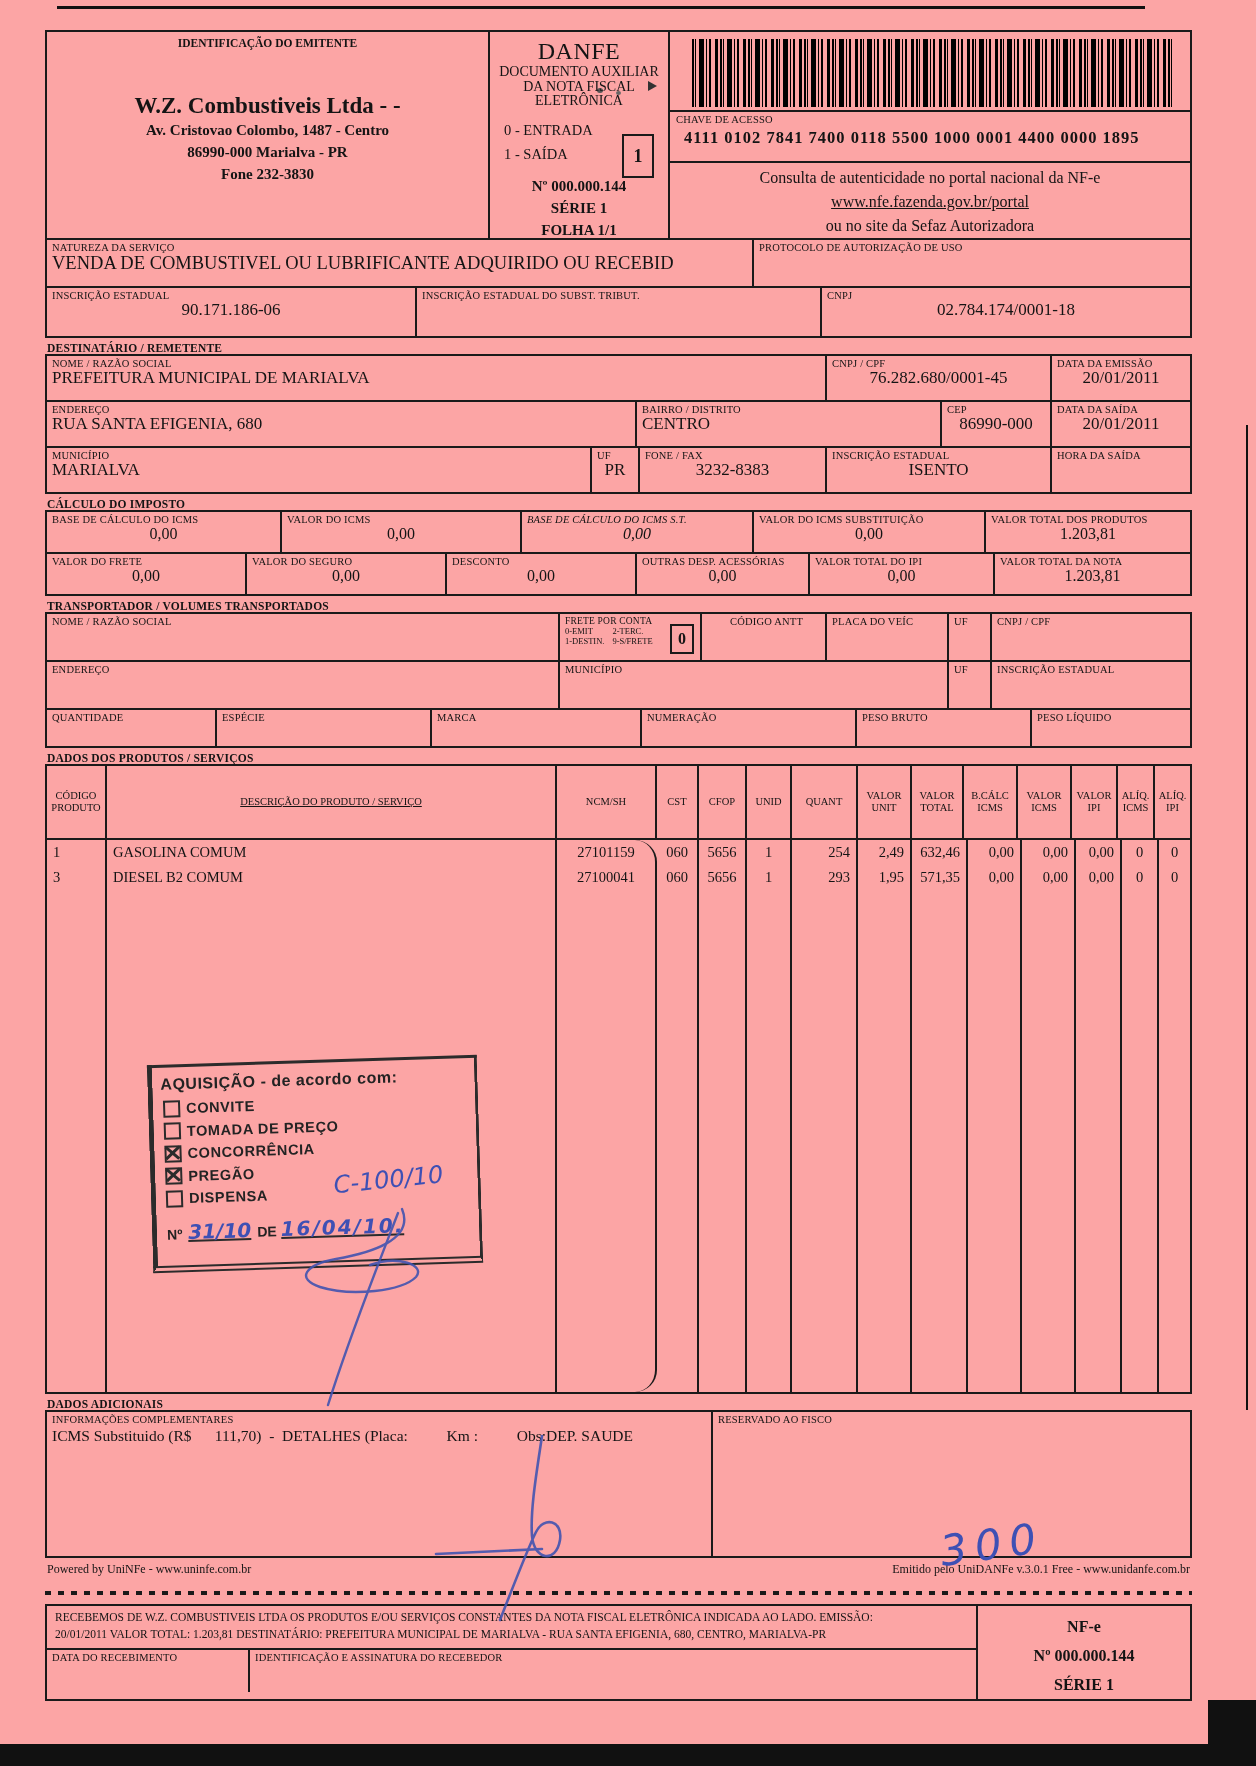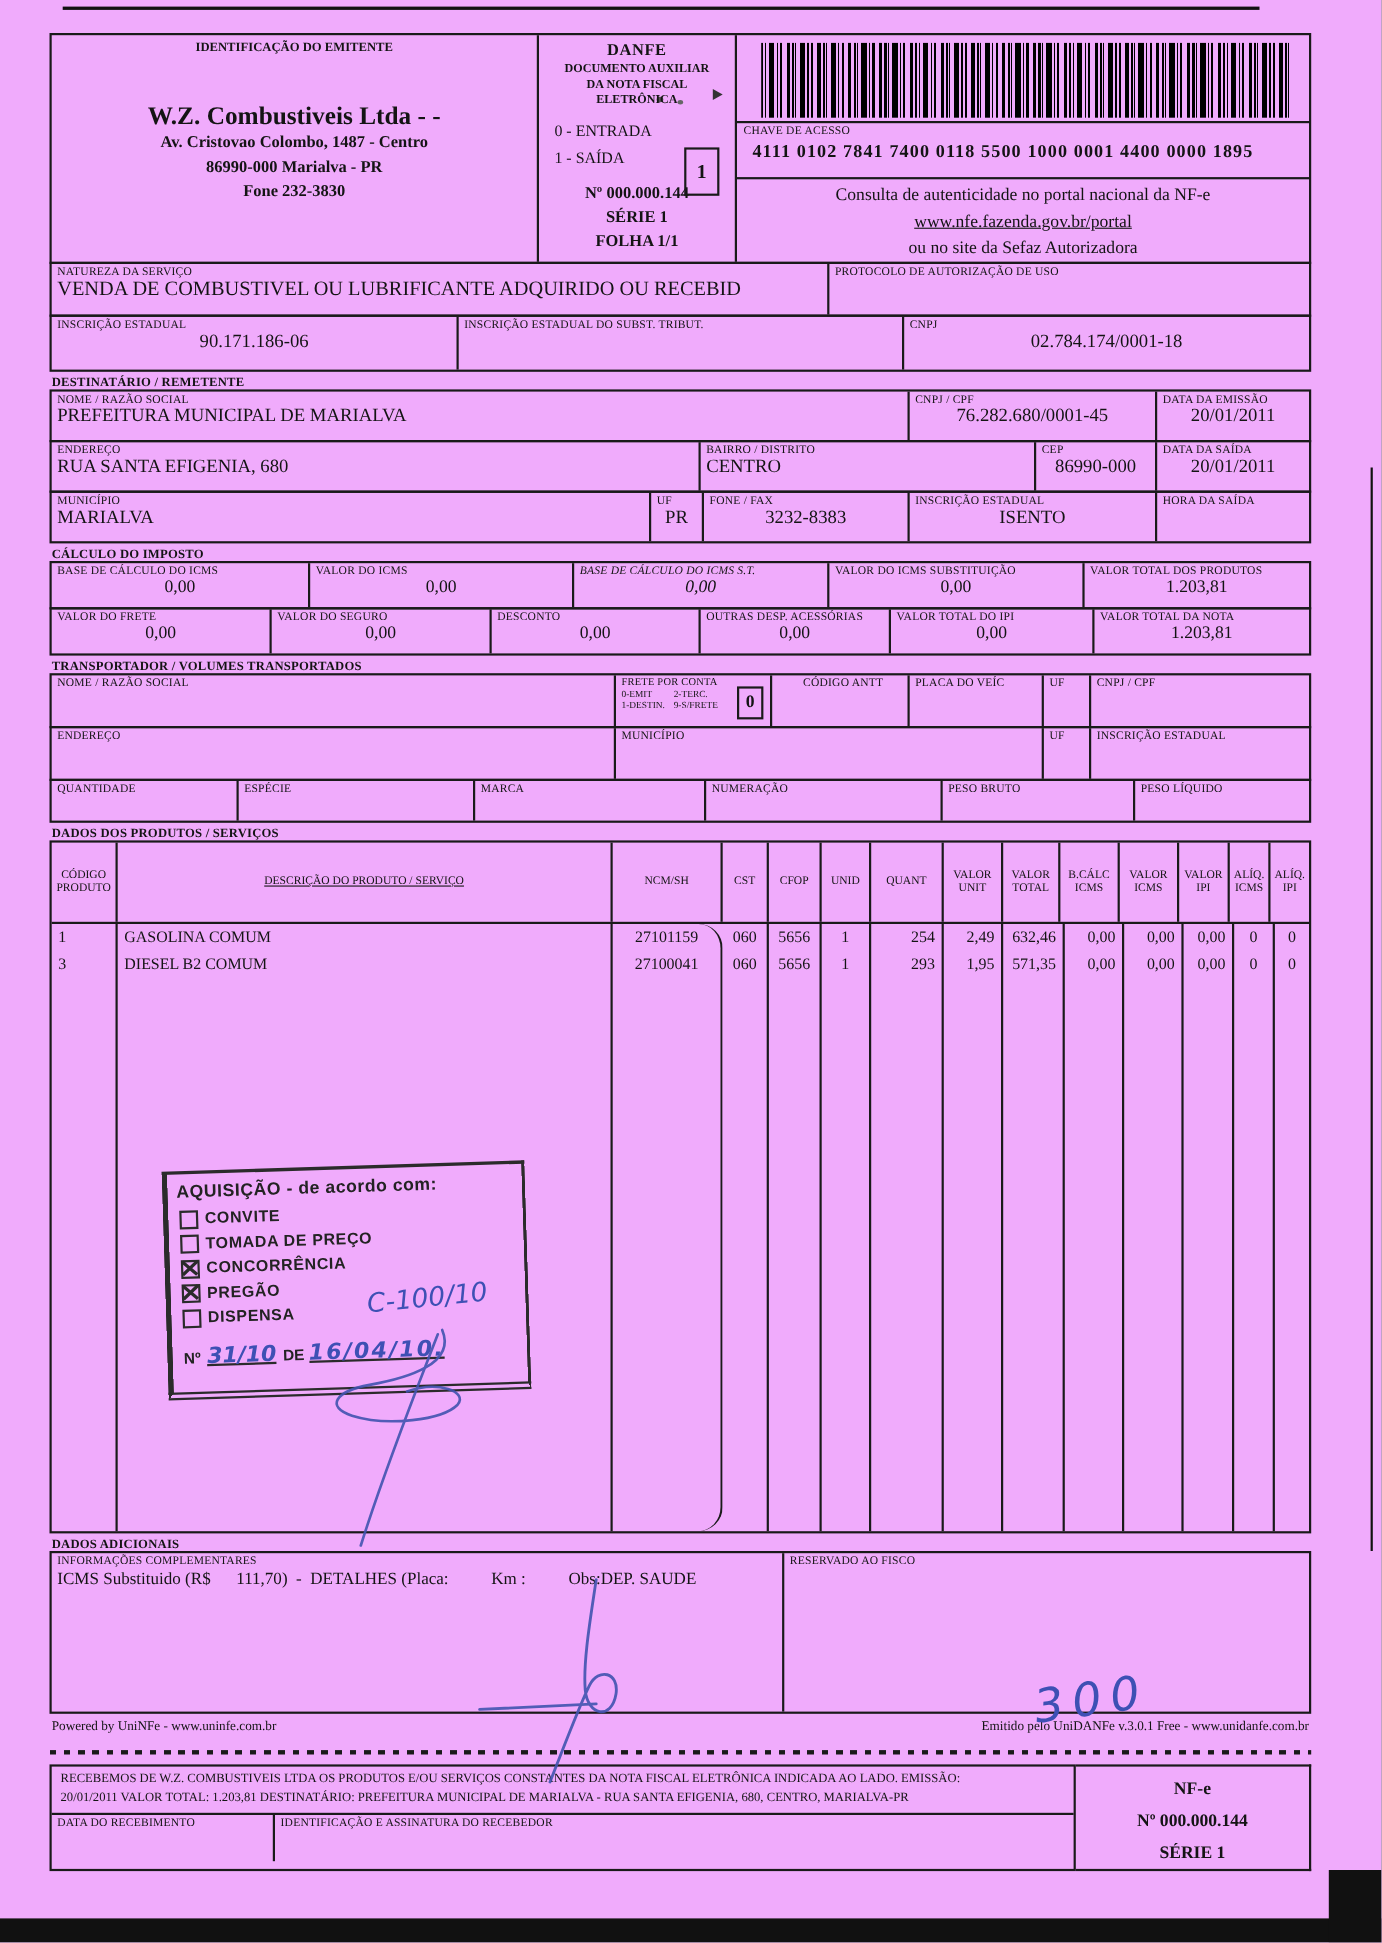--- a/index.html
+++ b/index.html
@@ -1,34 +1,34 @@
 <!DOCTYPE html>
 <html><head>
 <meta charset="utf-8">
 <style>
   html,body{margin:0;padding:0;background:#9a9a98;}
-  .page{position:relative;width:1256px;height:1766px;margin:0 auto;background:#f0abfc;
+  .page{position:relative;width:1256px;height:1766px;margin:0 auto;background:#fca5a5;
         font-family:"Liberation Serif","DejaVu Serif",serif;color:#141414;overflow:hidden;}
   .form{position:absolute;left:45px;top:30px;width:1147px;}
   .row{display:flex;box-sizing:border-box;border:2px solid #1a1a1a;margin-top:-2px;}
   .cell{box-sizing:border-box;border-right:2px solid #1a1a1a;position:relative;padding:2px 5px;overflow:hidden;}
   .cell:last-child{border-right:none;}
   .lbl{font-size:10.5px;letter-spacing:.2px;white-space:nowrap;}
   .val{font-size:17px;line-height:1.1;white-space:nowrap;}
   .val.center{text-align:center;}
   .seclbl{font-weight:700;font-size:11.5px;padding:4px 0 2px 2px;letter-spacing:.2px;}
   
   .hdr{display:flex;height:210px;border:2px solid #1a1a1a;box-sizing:border-box;}
   .emit{width:443px;border-right:2px solid #1a1a1a;box-sizing:border-box;text-align:center;padding-top:5px;}
   .emit .tag{font-weight:700;font-size:11.5px;}
   .emit .name{font-weight:700;font-size:23px;margin-top:44px;}
   .emit .adr{font-weight:700;font-size:15px;line-height:22px;}
   .danfe{width:180px;border-right:2px solid #1a1a1a;box-sizing:border-box;text-align:center;position:relative;padding-top:6px;}
-  .danfe .t{font-weight:700;font-size:15px;letter-spacing:.5px;}
-  .danfe .st{font-size:11px;line-height:14.5px;font-weight:bold;}
+  .danfe .t{font-weight:400;font-size:24px;letter-spacing:.5px;}
+  .danfe .st{font-size:14px;line-height:14.5px;}
   .danfe .es{ text-align:left;padding-left:14px;margin-top:9px;font-size:14.5px;line-height:24px;}
   .danfe .tipo{position:absolute;right:14px;top:102px;width:28px;height:40px;border:2px solid #1a1a1a;
                font-weight:700;font-size:18px;line-height:40px;text-align:center;}
   .danfe .num{font-weight:700;font-size:15px;margin-top:9px;line-height:22px;}
   .acesso{flex:1;display:flex;flex-direction:column;}
   .bc-area{height:84px;border-bottom:2px solid #1a1a1a;box-sizing:border-box;padding:7px 16px 0 22px;}
   .barcode{height:68px;background:repeating-linear-gradient(90deg,#000 0 2px,transparent 2px 3px,#000 3px 4px,
            transparent 4px 7px,#000 7px 12px,transparent 12px 14px,#000 14px 15px,transparent 15px 17px,
            #000 17px 19px,transparent 19px 23px,#000 23px 26px,transparent 26px 28px);}
   .chave{height:53px;border-bottom:2px solid #1a1a1a;box-sizing:border-box;padding:2px 6px;}

